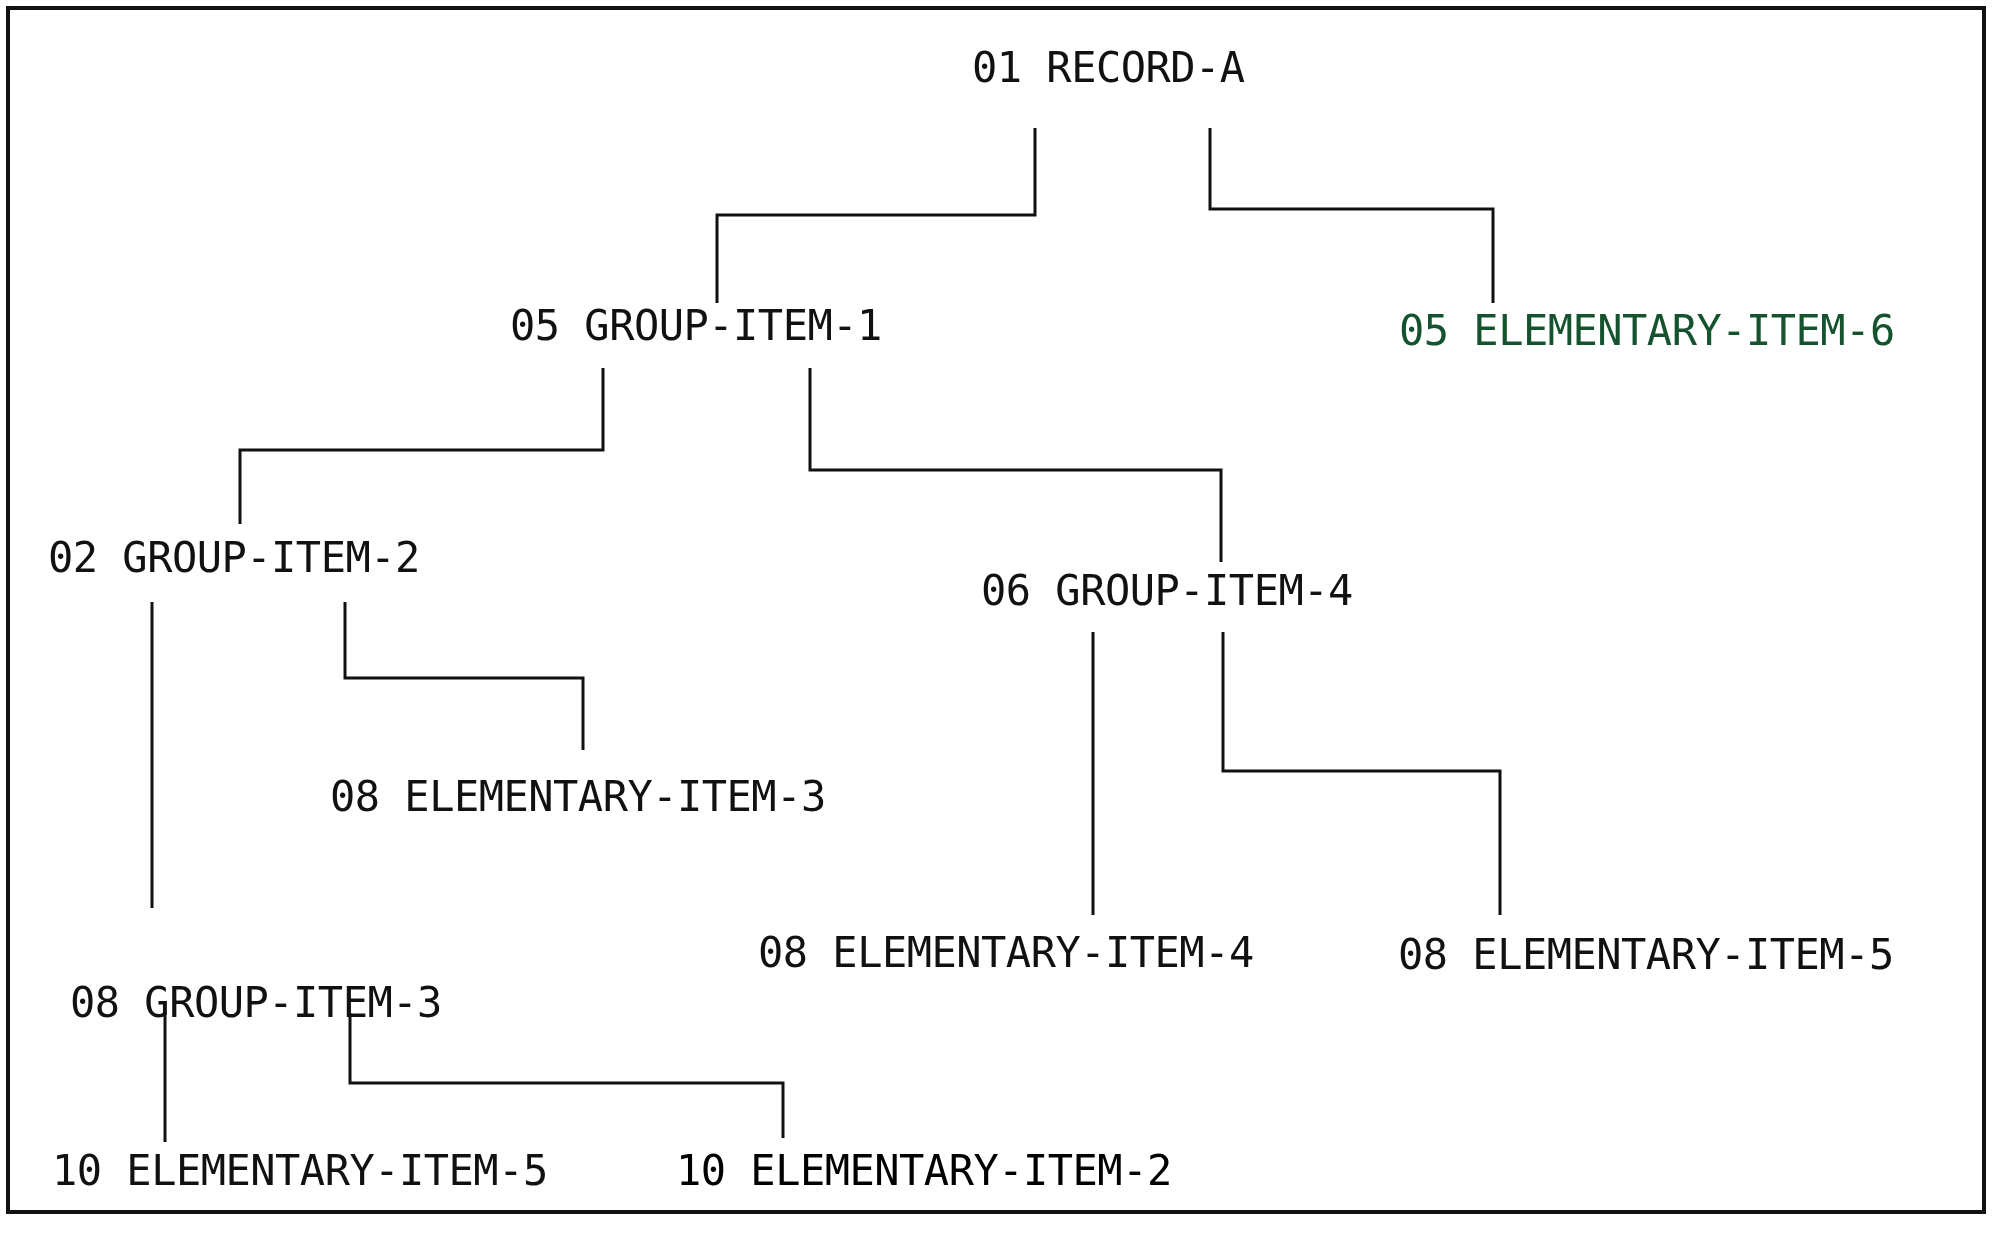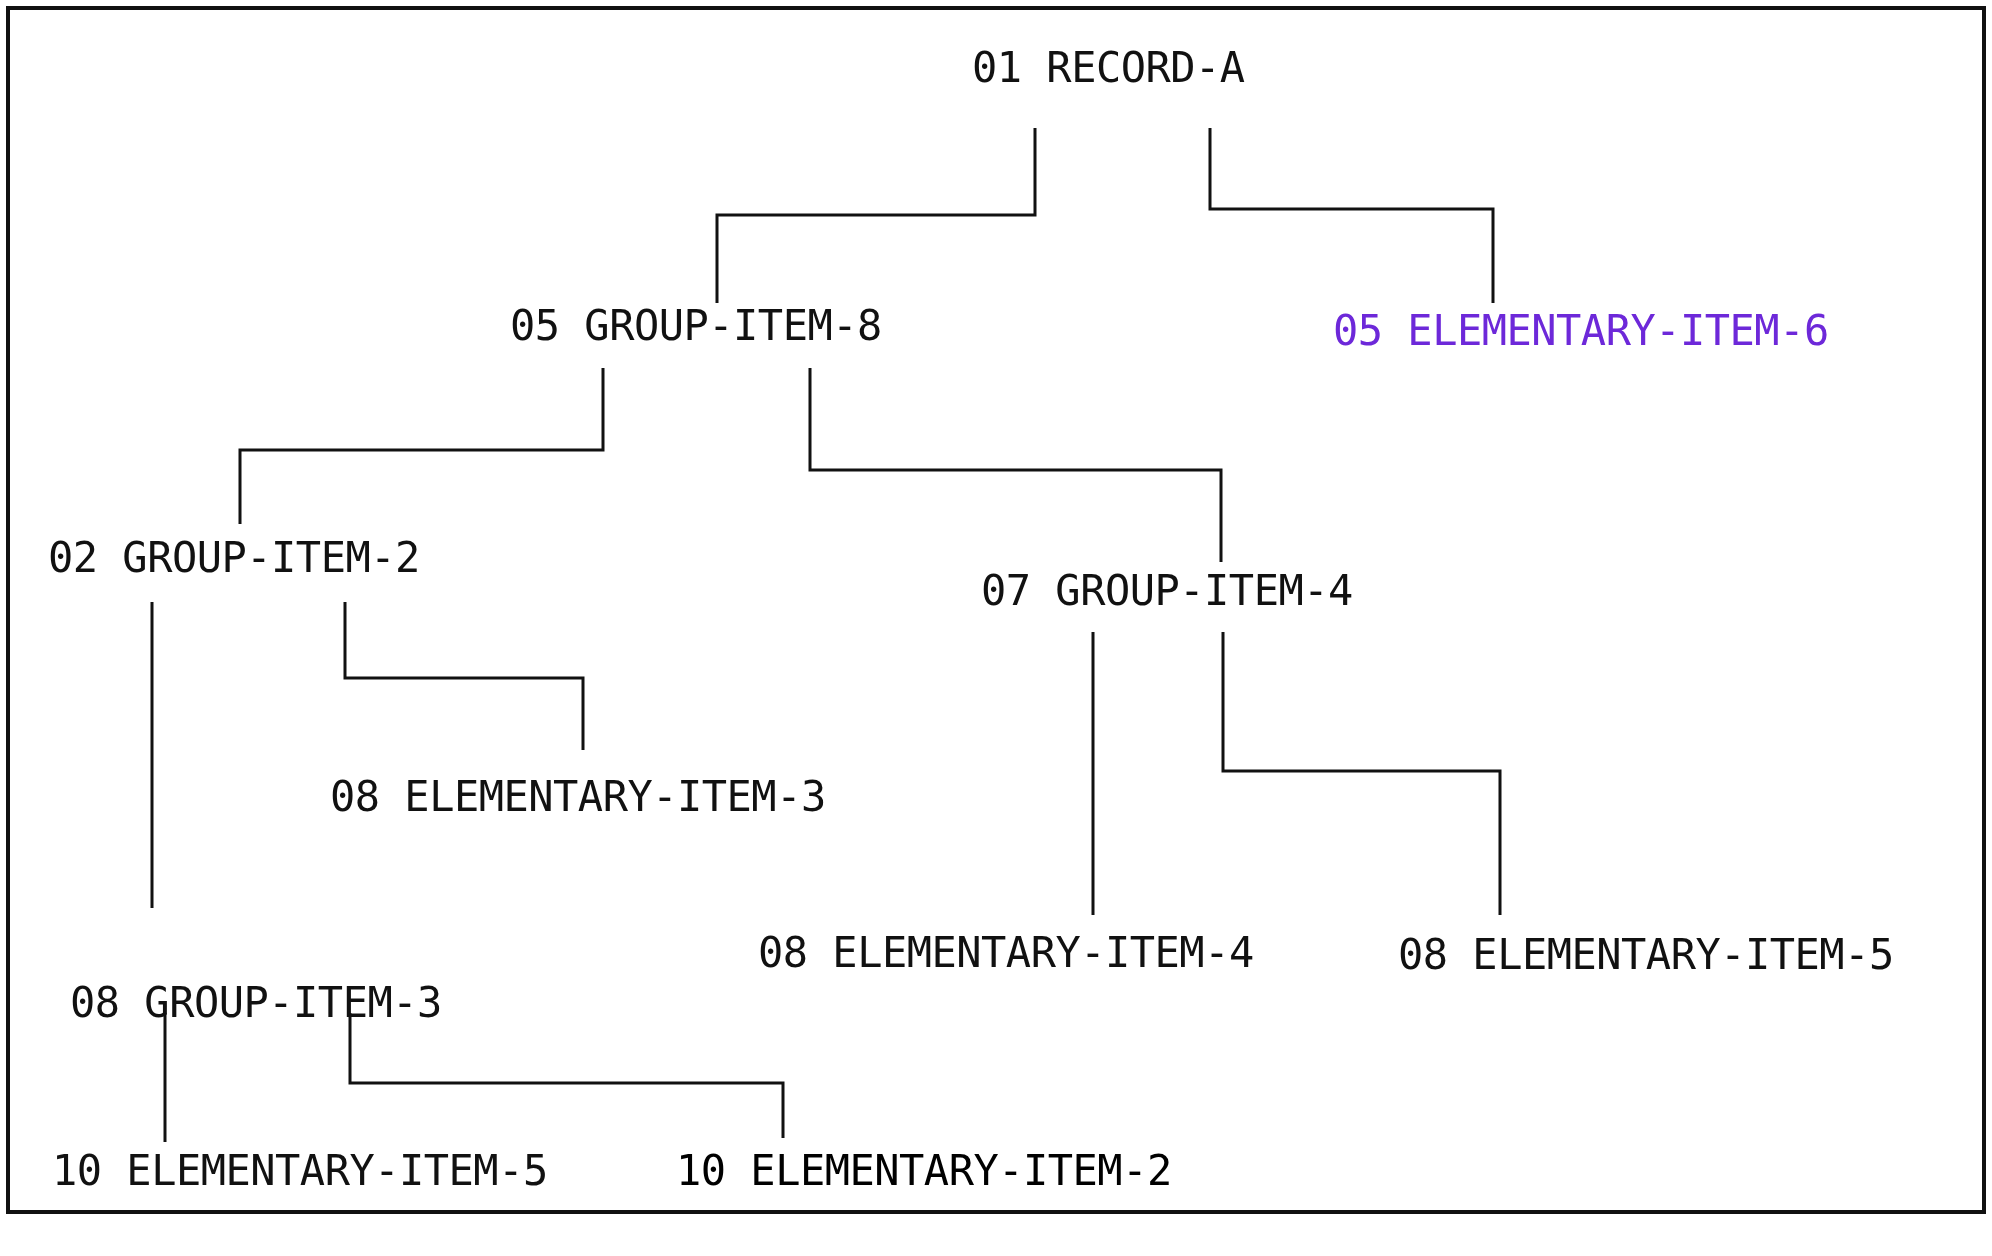--- a/index.html
+++ b/index.html
@@ -57,24 +57,24 @@
       <polyline points="810,368 810,470 1221,470 1221,562" stroke="#111111"></polyline>
       <polyline points="152,602 152,908" stroke="#111111"></polyline>
       <polyline points="345,602 345,678 583,678 583,750" stroke="#111111"></polyline>
       <polyline points="165,1013 165,1142" stroke="#111111"></polyline>
       <polyline points="350,1013 350,1083 783,1083 783,1138" stroke="#111111"></polyline>
       <polyline points="1093,632 1093,915" stroke="#111111"></polyline>
       <polyline points="1223,632 1223,771 1500,771 1500,915" stroke="#111111"></polyline>
     </svg>
   <div id="nodes">
       <div class="node" style="left: 972px; top: 47px; color: rgb(17, 17, 17);">01 RECORD-A</div>
-      <div class="node" style="left: 510px; top: 305px; color: rgb(17, 17, 17);">05 GROUP-ITEM-8</div>
-      <div class="node" style="left: 1333px; top: 310px; color: #6d28d9;">05 ELEMENTARY-ITEM-6</div>
+      <div class="node" style="left: 510px; top: 305px; color: rgb(17, 17, 17);">05 GROUP-ITEM-1</div>
+      <div class="node" style="left: 1399px; top: 310px; color: #14532d;">05 ELEMENTARY-ITEM-6</div>
       <div class="node" style="left: 48px; top: 537px; color: rgb(17, 17, 17);">02 GROUP-ITEM-2</div>
-      <div class="node" style="left: 981px; top: 570px; color: rgb(17, 17, 17);">07 GROUP-ITEM-4</div>
+      <div class="node" style="left: 981px; top: 570px; color: rgb(17, 17, 17);">06 GROUP-ITEM-4</div>
       <div class="node" style="left: 330px; top: 760px; color: rgb(17, 17, 17); margin-top: 16px;">08 ELEMENTARY-ITEM-3</div>
       <div class="node" style="left: 70px; top: 982px; color: rgb(17, 17, 17);">08 GROUP-ITEM-3</div>
       <div class="node" style="left: 758px; top: 932px; color: rgb(17, 17, 17);">08 ELEMENTARY-ITEM-4</div>
       <div class="node" style="left: 1398px; top: 934px; color: rgb(17, 17, 17);">08 ELEMENTARY-ITEM-5</div>
       <div class="node" style="left: 52px; top: 1150px; color: rgb(17, 17, 17);">10 ELEMENTARY-ITEM-5</div>
       <div class="node" style="left: 676px; top: 1150px; color: #000000;">10 ELEMENTARY-ITEM-2</div>
     </div>
 </div>
 
 </body></html>

